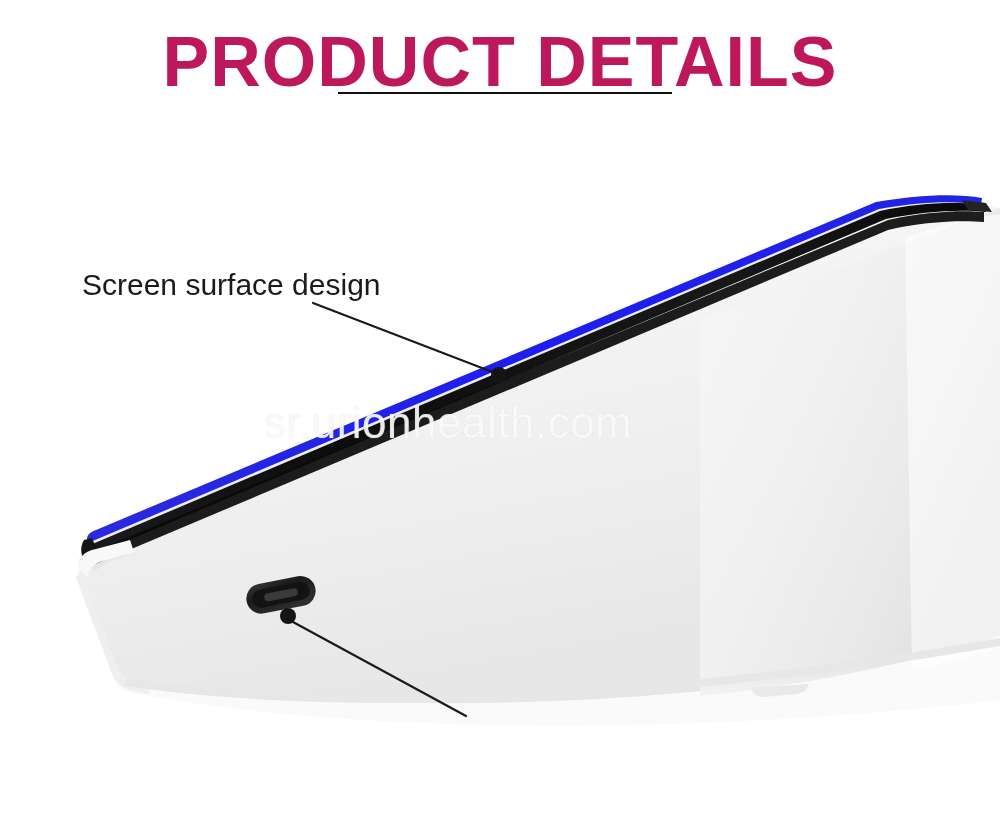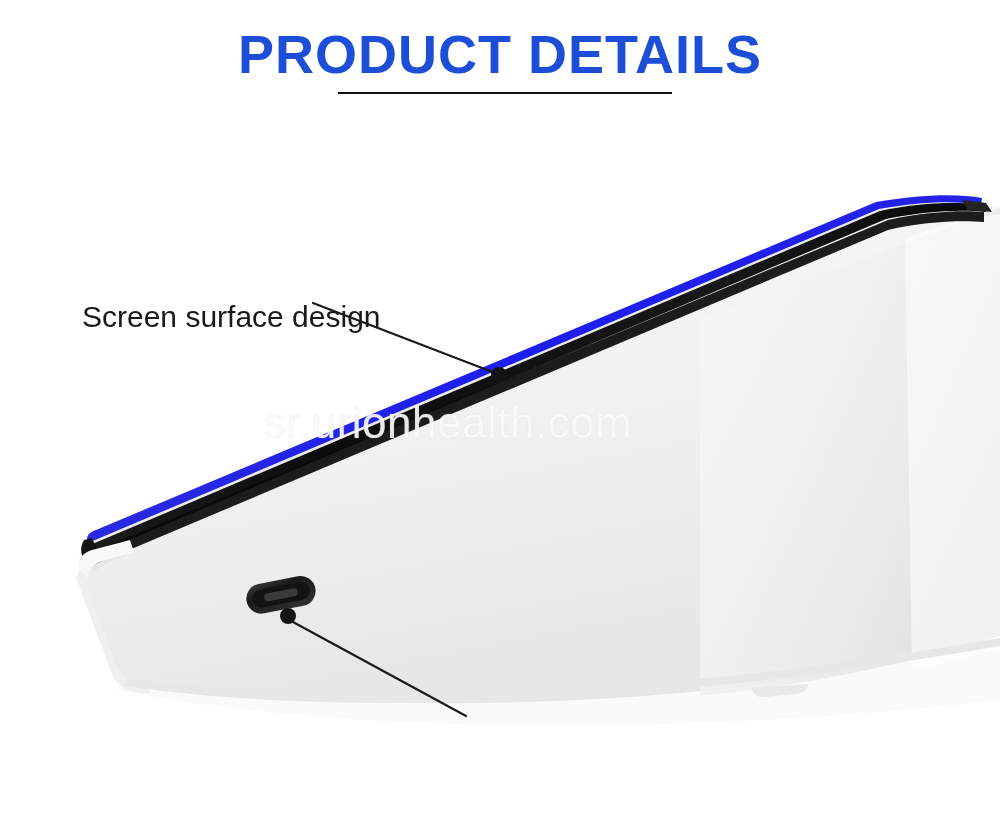--- a/index.html
+++ b/index.html
@@ -21,24 +21,24 @@
 
   
   #heading-block {
     position: absolute;
     left: 0;
     top: 26px;
     width: 1000px;
     text-align: center;
   }
   #page-title {
-    font-size: 54px;
+    font-size: 70px;
     font-weight: bold;
     letter-spacing: 1px;
-    color: #1d4ed8;
+    color: #be185d;
     line-height: 1.05;
     font-family: "Liberation Sans", "DejaVu Sans", sans-serif;
   }
   #title-underline {
     position: absolute;
     left: 338px;
     top: 92px;
     width: 334px;
     height: 2px;
     background: #101010;
@@ -70,21 +70,20 @@
     white-space: nowrap;
   }
 
   
   .callout-label {
     position: absolute;
     font-size: 30px;
     color: #1a1a1a;
     white-space: nowrap;
     font-family: "Liberation Sans", "DejaVu Sans", sans-serif;
-    margin-top: 32px;
   }
   #label-screen-surface {
     left: 82px;
     top: 268px;
   }
   #label-type-c {
     left: 472px;
     top: 703px;
   }
 

